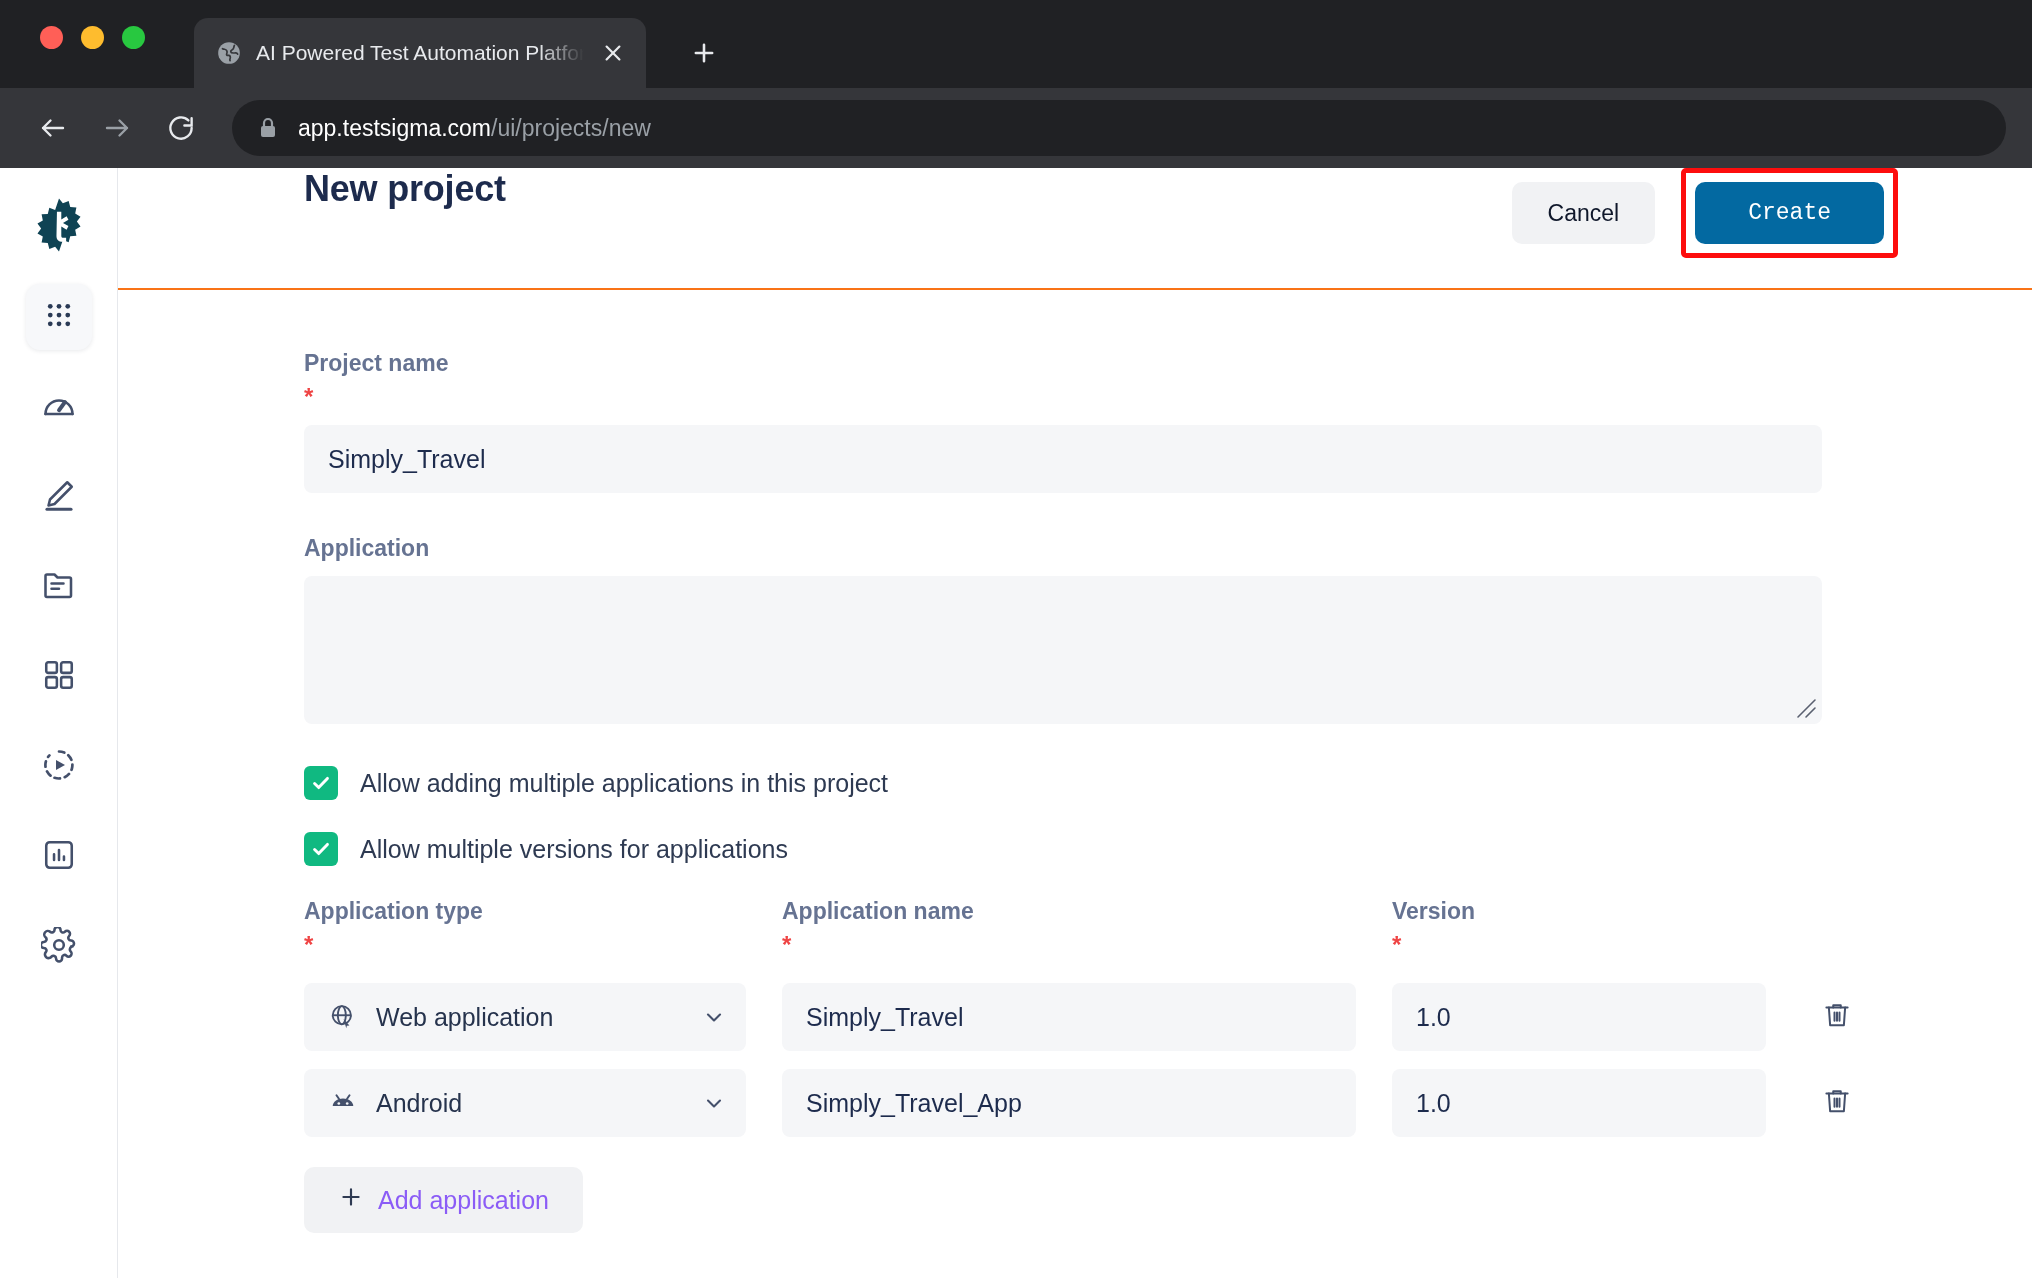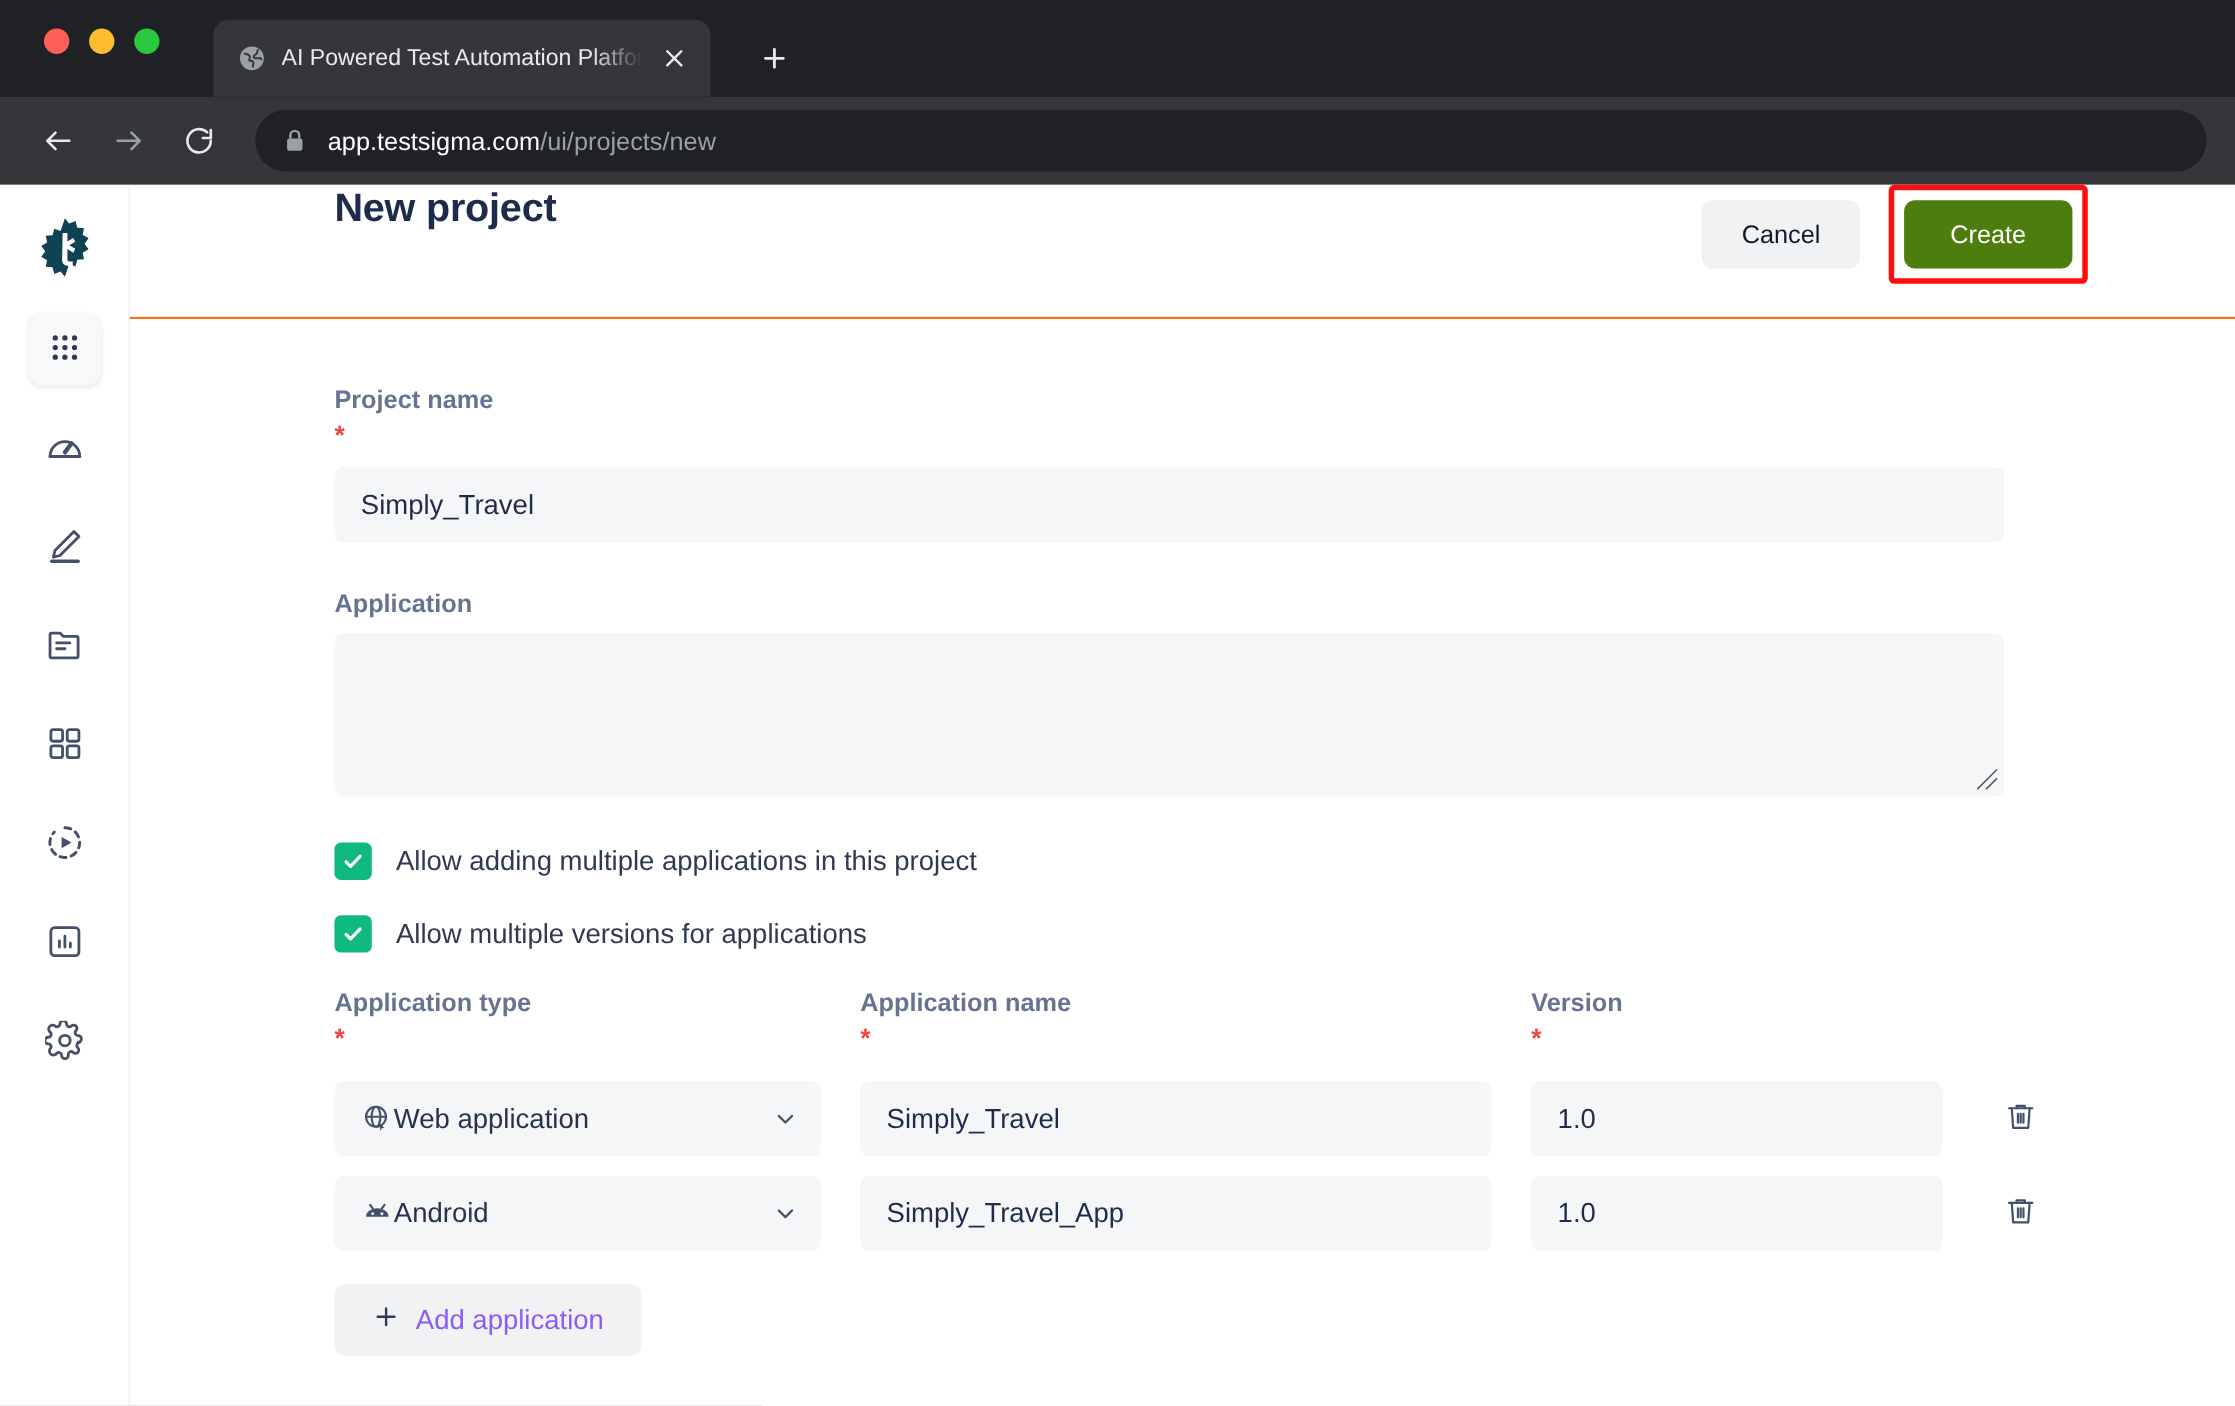--- a/index.html
+++ b/index.html
@@ -182,23 +182,24 @@
     cursor: pointer;
     border: 0;
     font-family: "Liberation Sans", sans-serif;
   }
   .btn-cancel {
     background: #f1f2f4;
     color: #0f172a;
     padding: 0 36px;
   }
   .btn-create {
-    background: #4d7c0f;
+    background: #0369a1;
     color: #ffffff;
-    padding: 0 42px;
+    padding: 0 53px;
+    font-family: Liberation Mono, monospace;
   }
   .create-wrap {
     padding: 9px;
     border: 5px solid #fd0d0d;
     border-radius: 5px;
     background: #ffffff;
     display: inline-flex;
   }
 
   
@@ -282,20 +283,21 @@
     align-items: center;
     margin-bottom: 18px;
   }
   .select {
     height: 68px;
     background: #f5f6f8;
     border-radius: 8px;
     display: flex;
     align-items: center;
     padding: 0 20px 0 24px;
+    gap: 18px;
     font-size: 25px;
     color: #26334d;
   }
   .select .chev { margin-left: auto; color: #44506b; display:flex; }
   .plat-icon { width: 30px; height: 30px; flex: 0 0 auto; display:flex; align-items:center; justify-content:center; color:#44506b; }
 
   .del-btn {
     width: 90px; height: 68px;
     display: flex; align-items: center; justify-content: center;
     color: #44506b;

